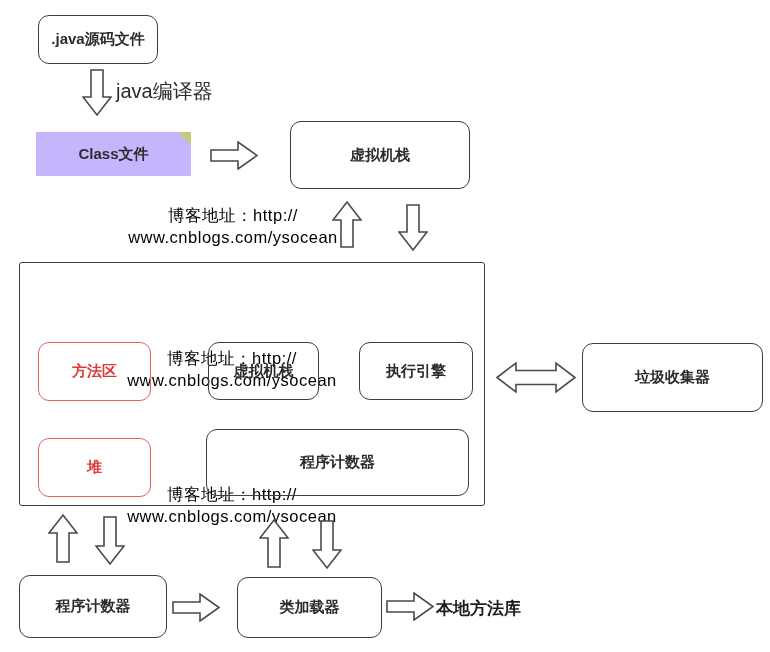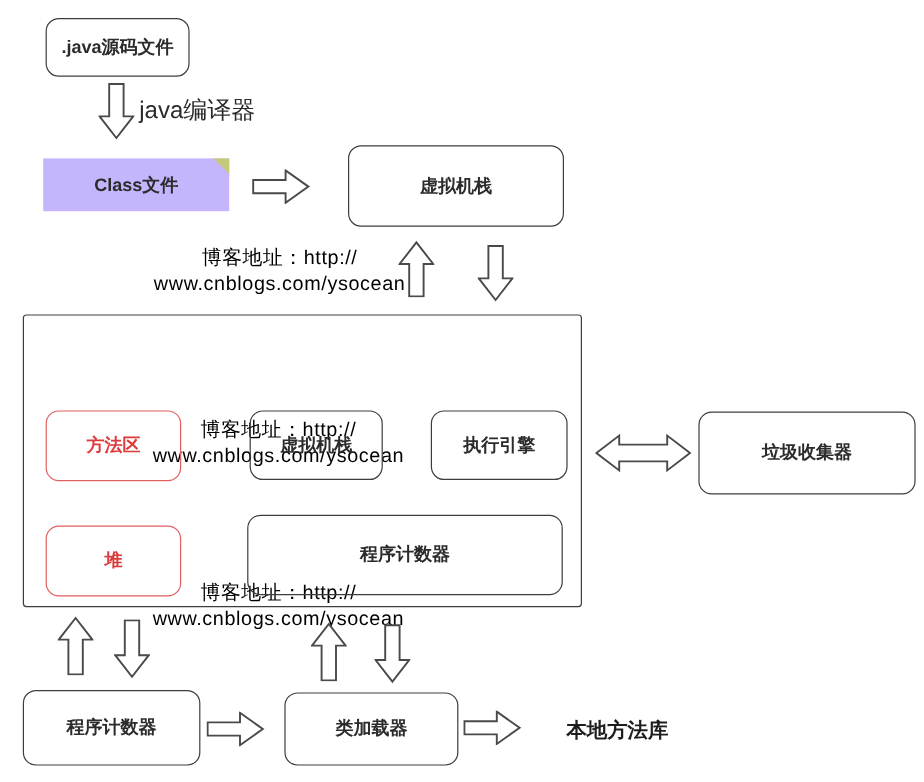--- a/index.html
+++ b/index.html
@@ -187,15 +187,15 @@
   <div class="node" style="left:237px;top:577px;width:145px;height:61px;">
     <span>类加载器</span>
   </div>
 
   <div class="arrow" style="left:386px;top:592px;">
     <svg width="49" height="29" viewBox="0 0 49 29">
         <polygon points="1,9 28,9 28,1 47,14.5 28,28 28,20 1,20"></polygon>
       </svg>
   </div>
 
-  <div class="end-label" style="left:436px;top:597px;margin-left:36px;">本地方法库</div>
+  <div class="end-label" style="left:436px;top:597px;">本地方法库</div>
 
 </div>
 
 </body></html>

